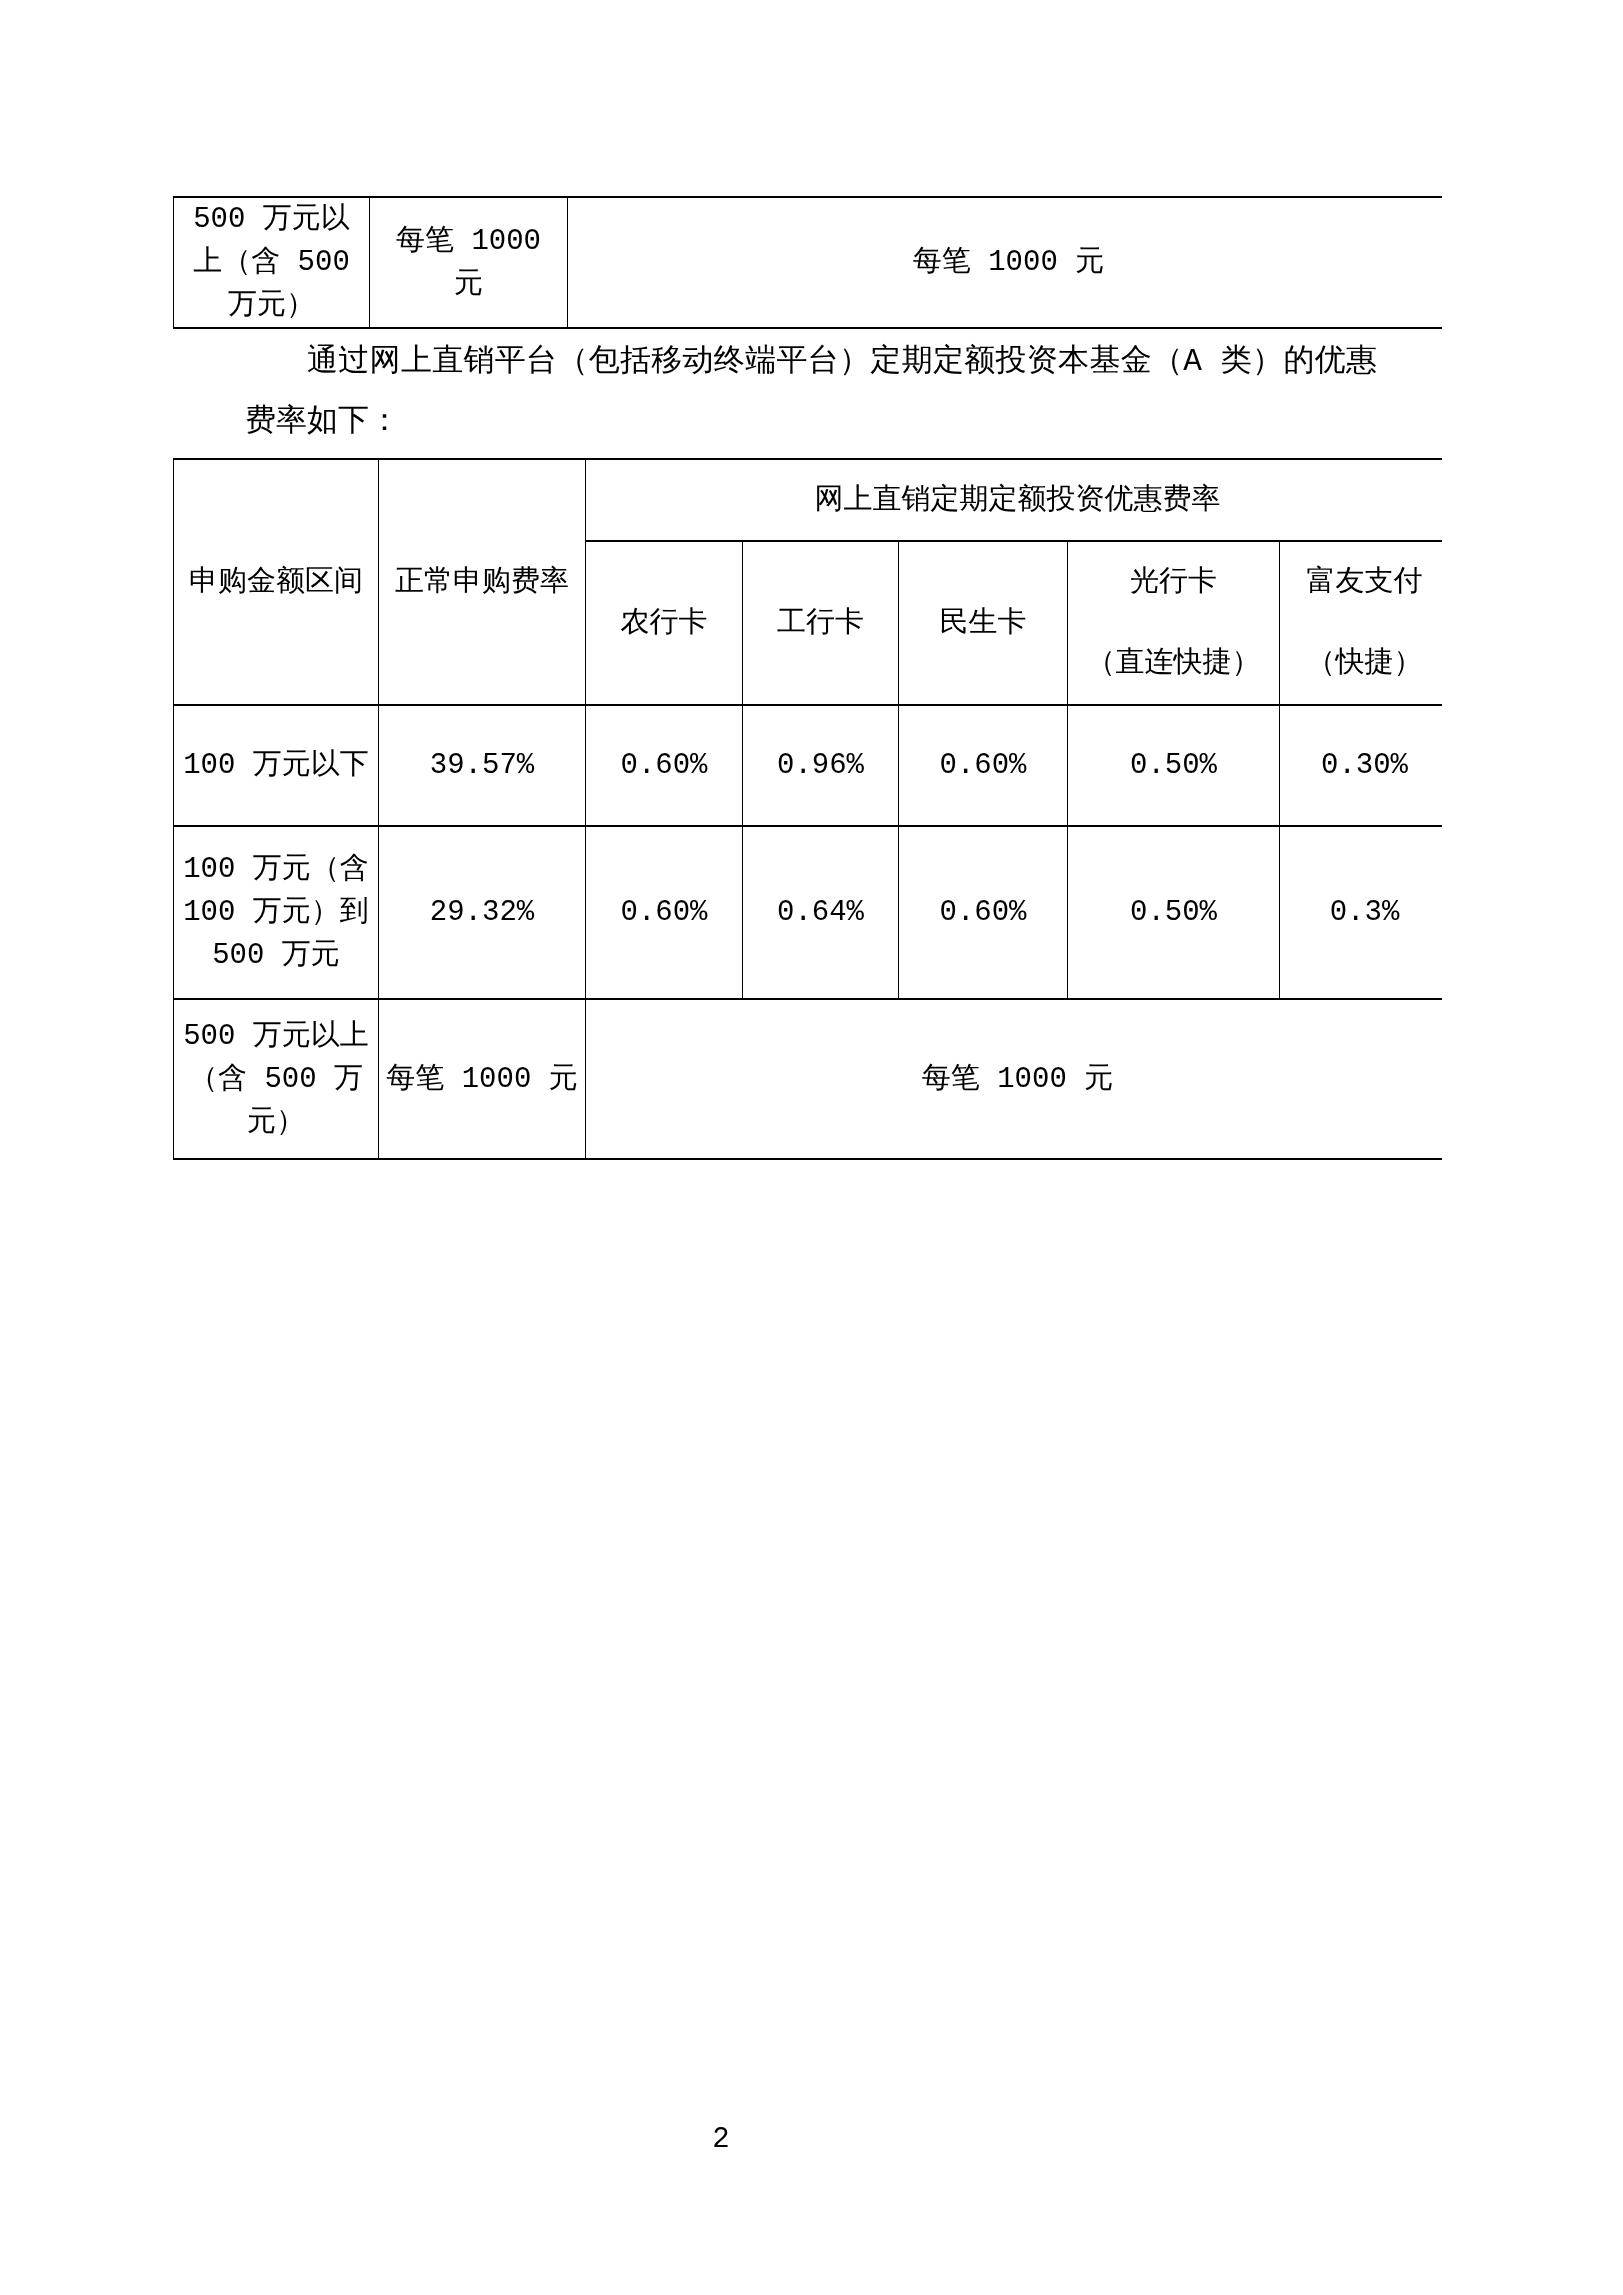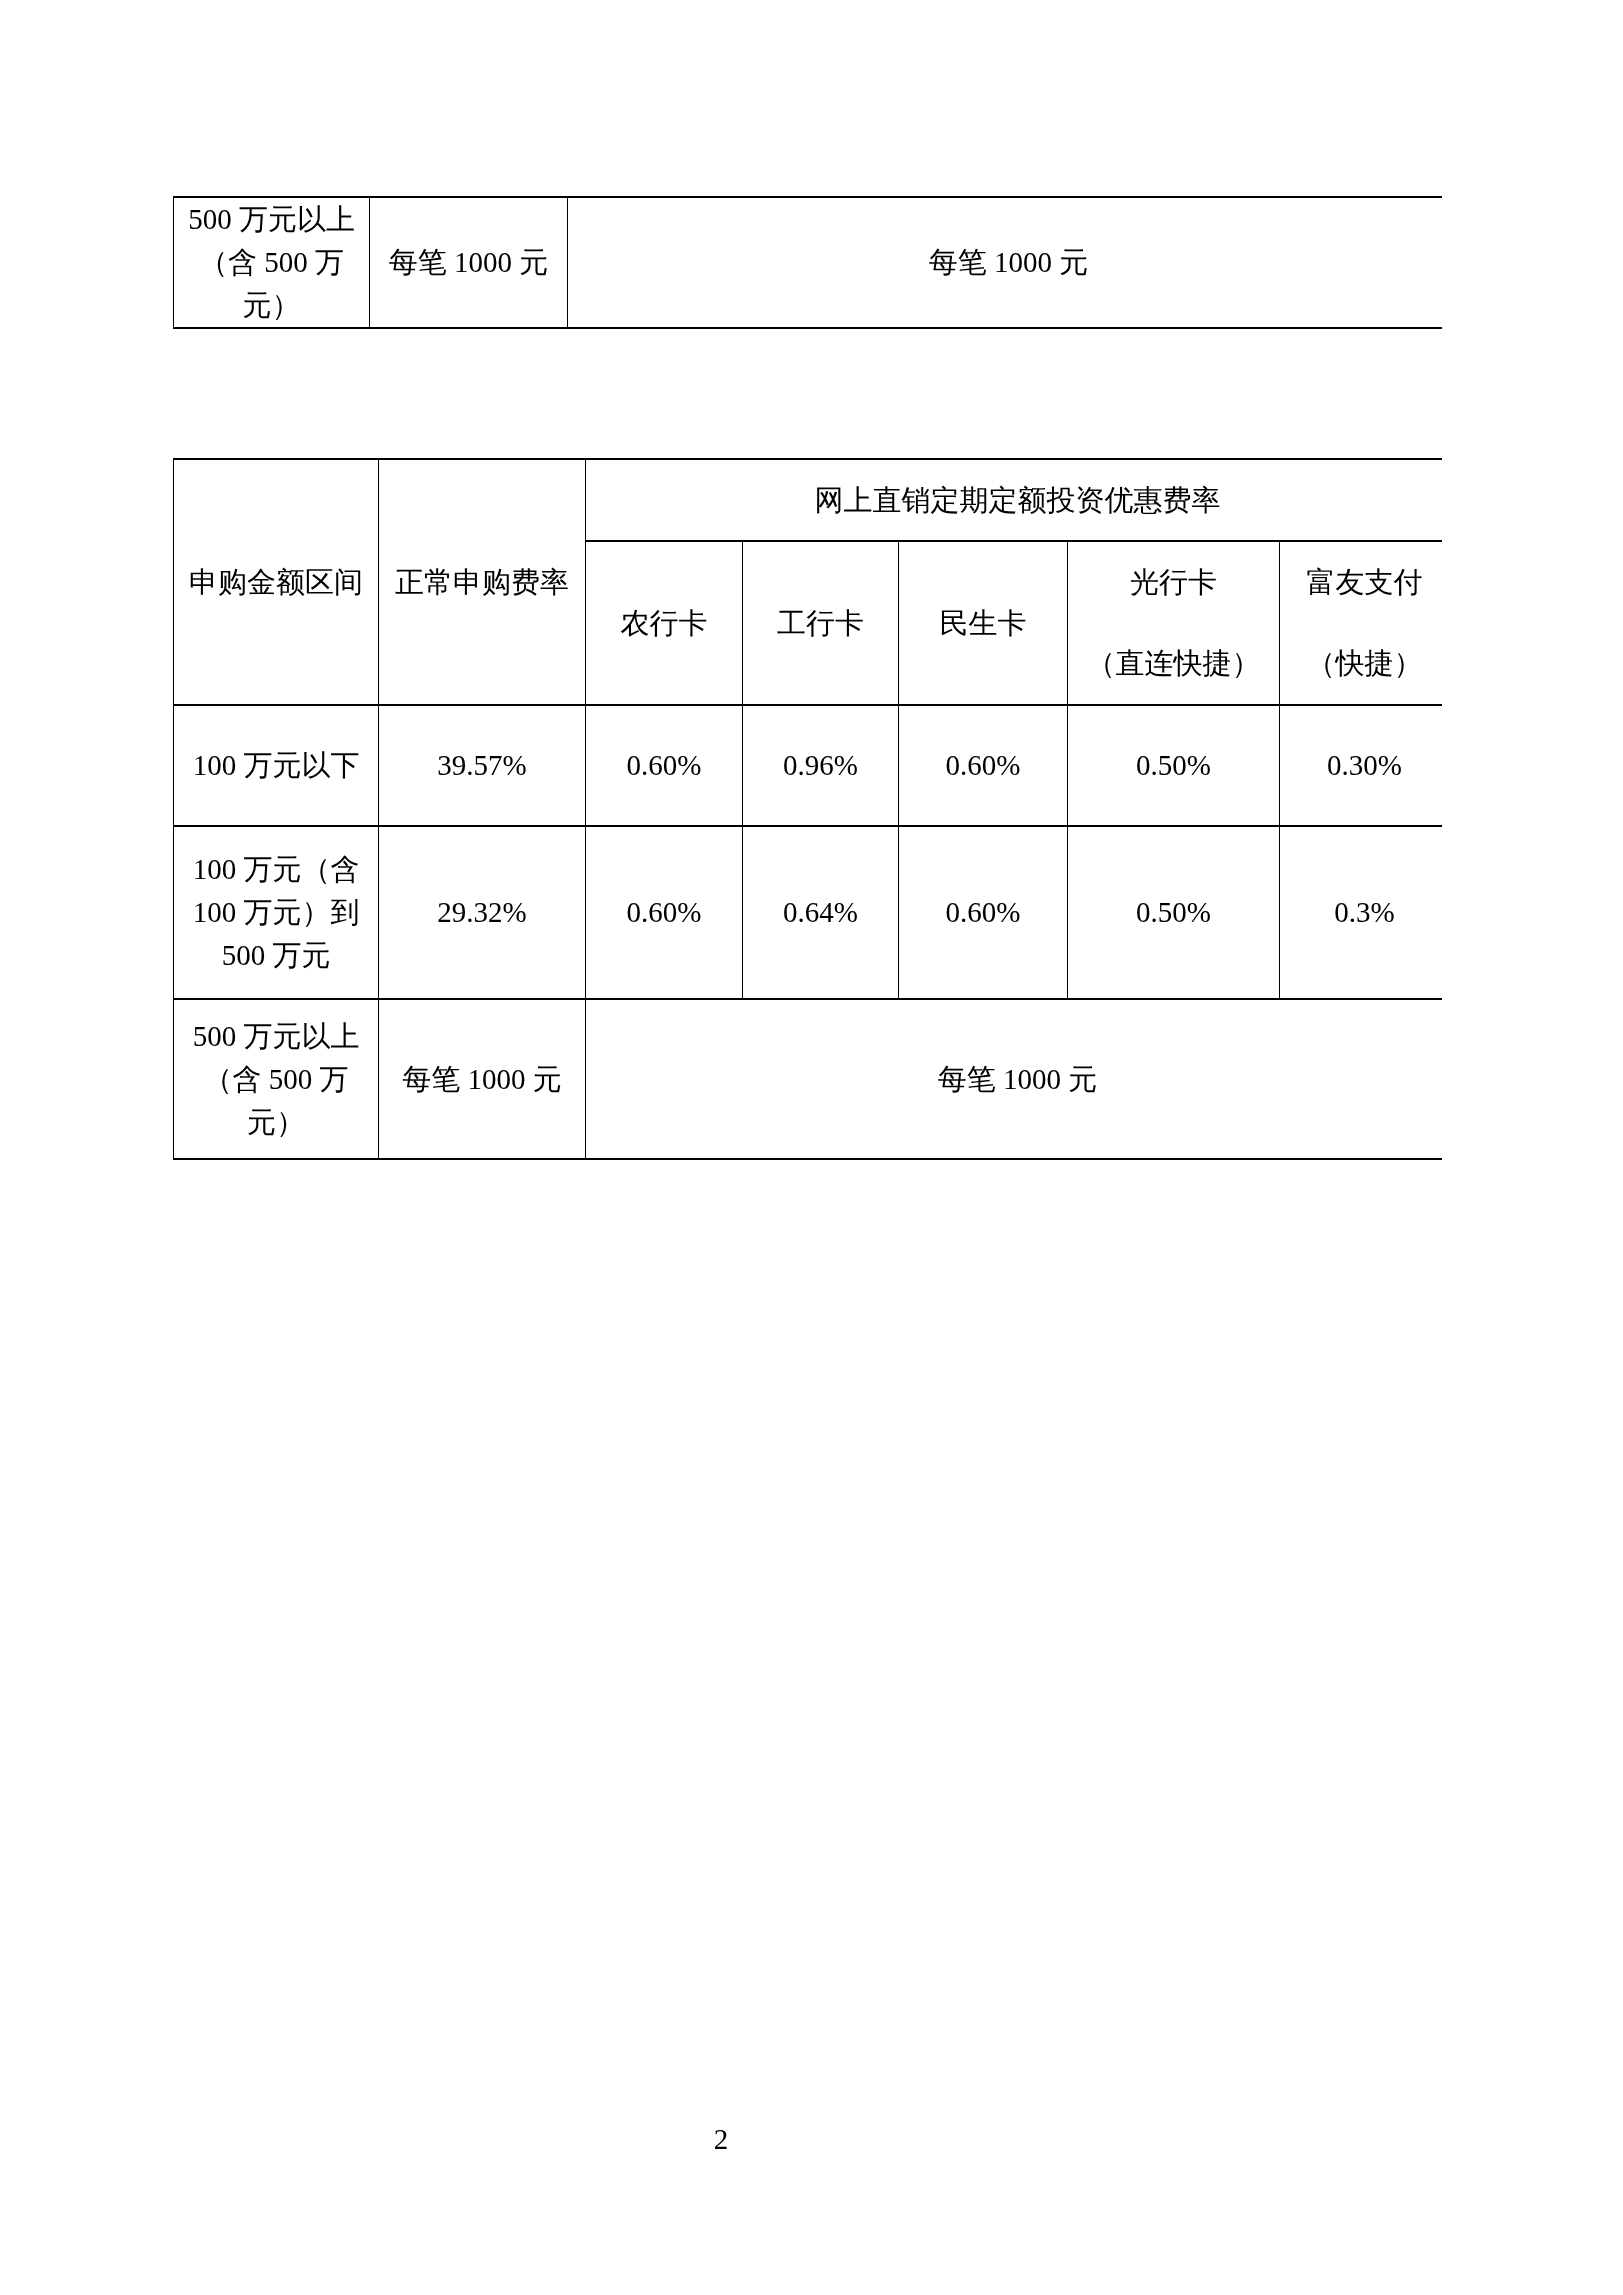--- a/index.html
+++ b/index.html
@@ -2,21 +2,21 @@
 <html style="font-size:10.5px"><head>
 <meta charset="utf-8">
 <style>
   html,body{margin:0;padding:0;background:#ffffff;}
   .page{
     position:relative;
     width:1442px;
     height:2295px;
     background:#ffffff;
     color:#000000;
-    font-family:Liberation Serif, serif;
+    font-family:Liberation Mono, monospace;
     overflow:hidden;
   }
   
   table.tbl{
     position:absolute;
     left:173px;
     width:1276px;
     border-collapse:collapse;
     table-layout:fixed;
     font-size:29px;
@@ -80,20 +80,23 @@
     </colgroup>
     <tbody>
         <tr style="height:129px">
       <td>500 万元以上（含 500 万元）</td>
       <td>每笔 1000 元</td>
       <td>每笔 1000 元</td>
     </tr>
   </tbody>
     </table>
 
+  <div class="intro">
+    <p>通过网上直销平台（包括移动终端平台）定期定额投资本基金（A 类）的优惠费率如下：</p>
+  </div>
 
   <table class="tbl main-tbl">
     <colgroup>
       <col style="width:205px">
       <col style="width:207px">
       <col style="width:157px">
       <col style="width:156px">
       <col style="width:169px">
       <col style="width:212px">
       <col style="width:170px">

